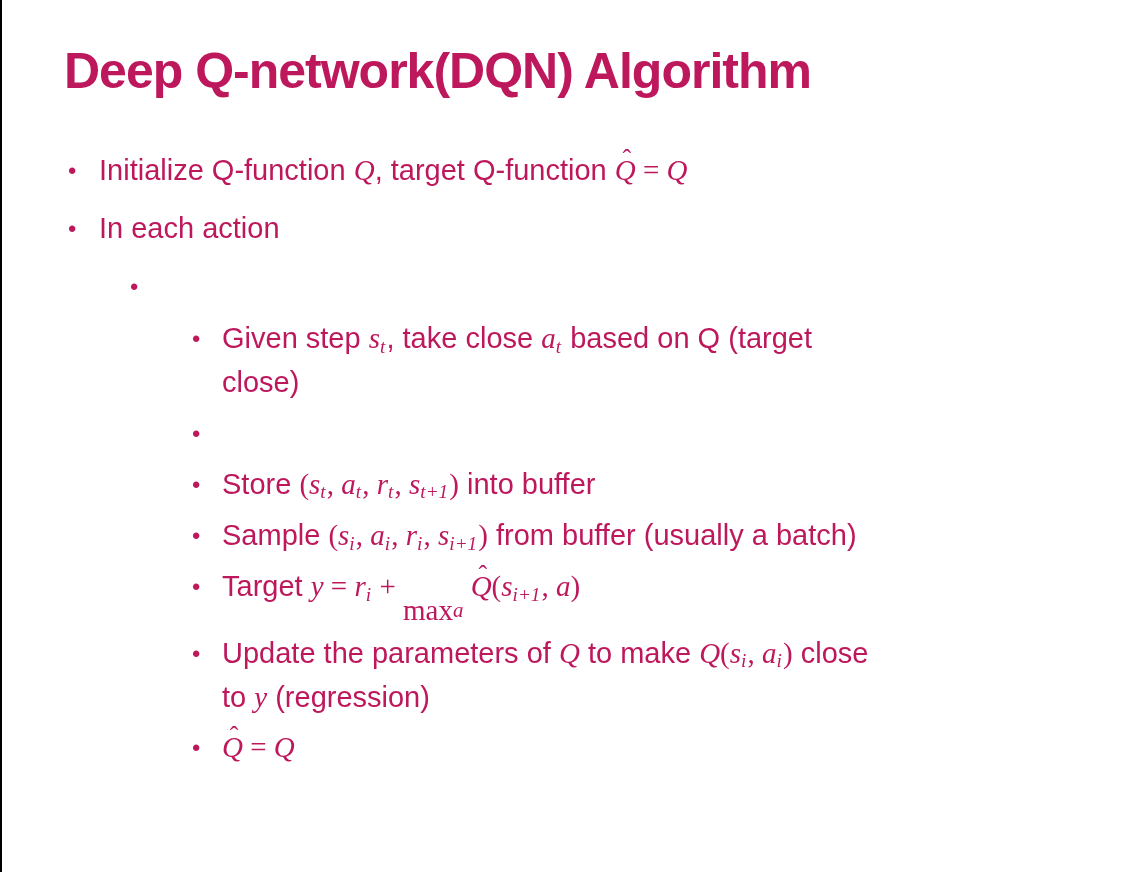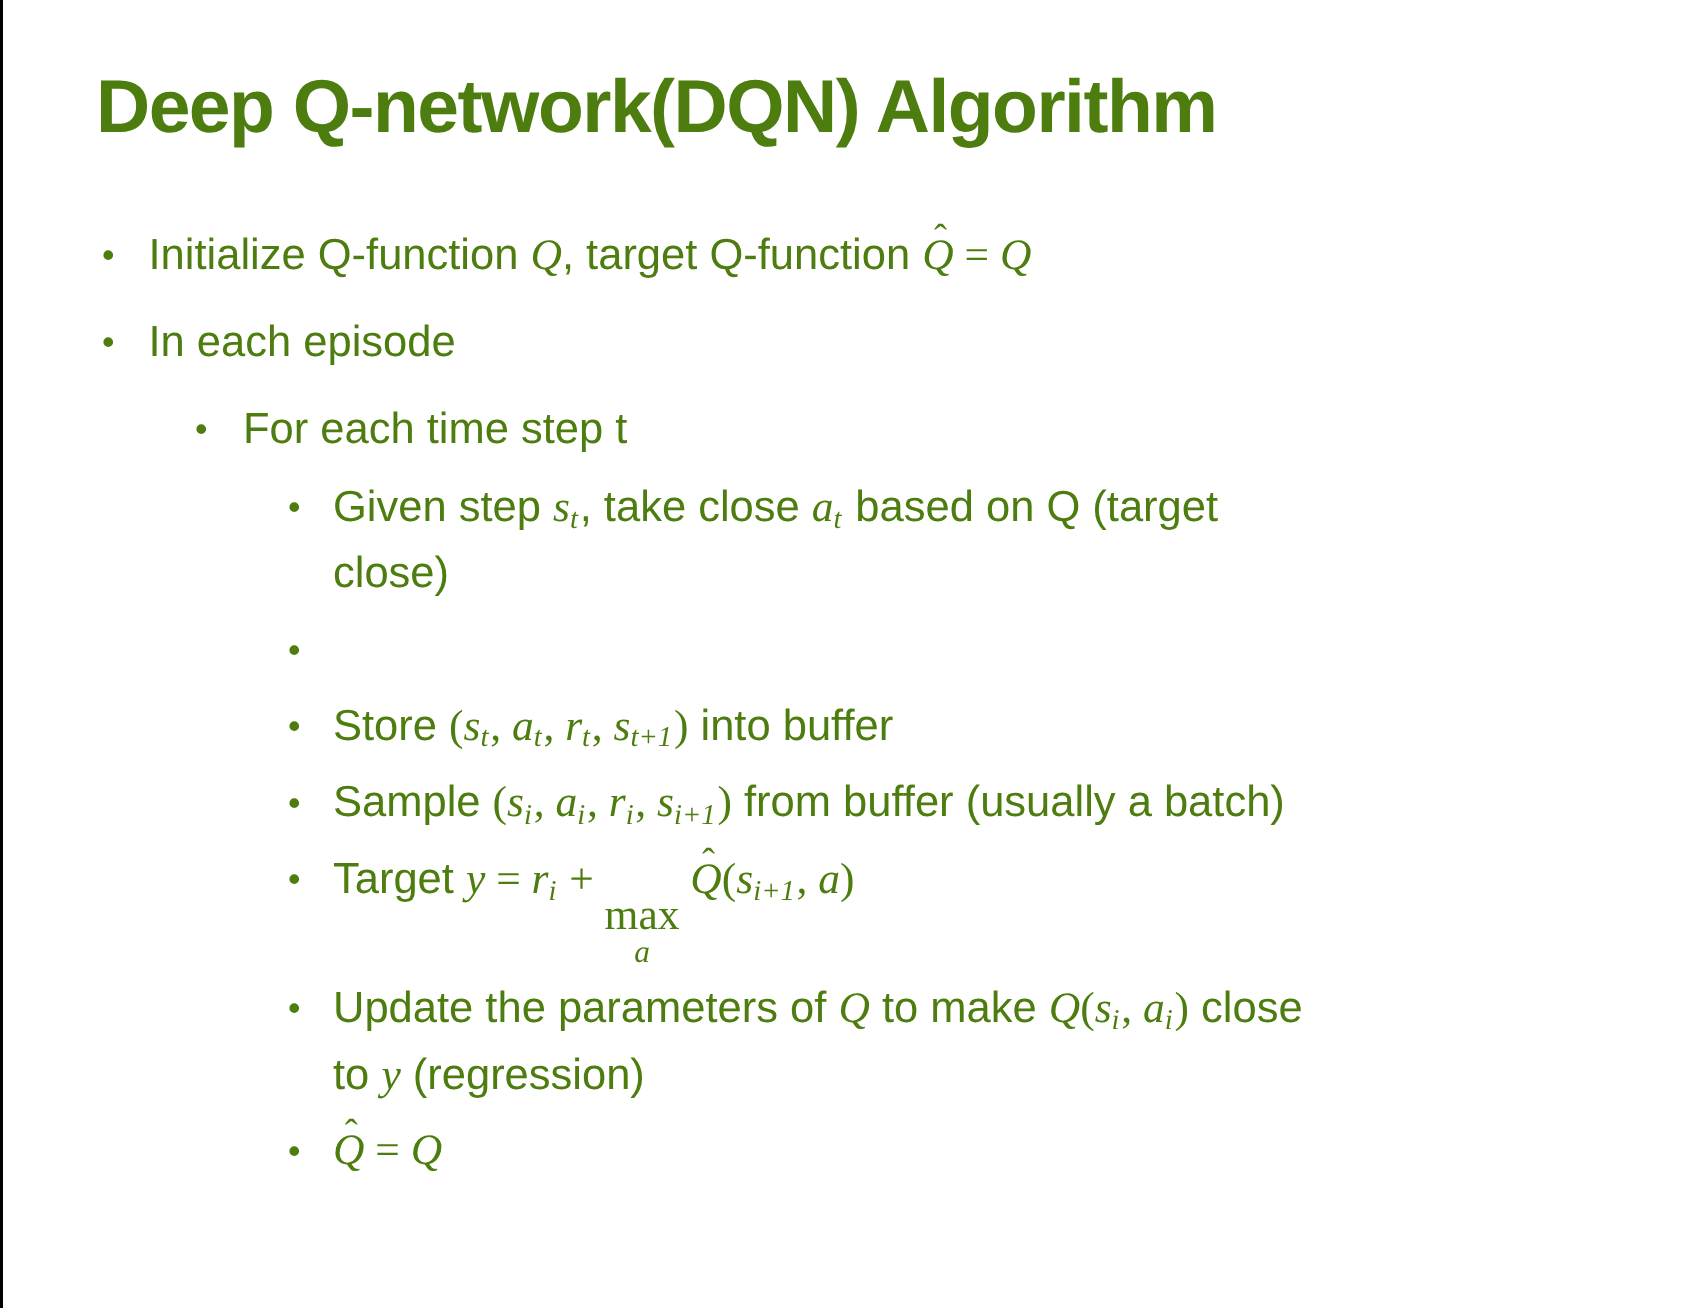--- a/index.html
+++ b/index.html
@@ -72,52 +72,51 @@
     top: -0.40em;
     left: 58%;
     transform: translateX(-50%);
     font-size: 0.9em;
     font-style: normal;
     font-family: "Liberation Serif", serif;
     line-height: 1;
   }
   .mmax {
     display: inline-flex;
-    flex-direction: column;
+    flex-direction: row;
     align-items: center;
     line-height: 0.95;
     vertical-align: -0.82em;
     text-align: center;
   }
   .mmax .op {
     font-family: "Liberation Serif", serif;
   }
   .mmax .under {
     font-family: "Liberation Serif", serif;
     font-style: italic;
     font-size: 0.72em;
   }
 </style>
 </head>
 <body>
 
-<div class="slide" style="background: rgb(255, 255, 255); color: #4d7c0f; border-left-color: rgb(0, 0, 0);">
+<div class="slide" style="background: rgb(255, 255, 255); color: #be185d; border-left-color: rgb(0, 0, 0);">
   <h1 class="title">Deep Q-network(DQN) Algorithm</h1>
   <div class="bullets">
       <div class="bullet level-1">
         <span class="dot">•</span>
         <span class="content"><span class="t">Initialize Q-function </span><span class="mi">Q</span><span class="t">, target Q-function </span><span class="hat"><span class="mark">ˆ</span><span class="mi">Q</span></span><span class="mt"> = </span><span class="mi">Q</span></span>
       </div>
       <div class="bullet level-1">
         <span class="dot">•</span>
-        <span class="content"><span class="t">In each episode</span></span>
+        <span class="content"><span class="t">In each action</span></span>
       </div>
       <div class="bullet level-2">
         <span class="dot">•</span>
-        <span class="content"><span class="t">For each time step t</span></span>
       </div>
       <div class="bullet level-3">
         <span class="dot">•</span>
         <span class="content"><span class="t">Given step </span><span class="mi">s</span><span class="msub">t</span><span class="t">, take close </span><span class="mi">a</span><span class="msub">t</span><span class="t"> based on Q (target</span><br><span class="t">close)</span></span>
       </div>
       <div class="bullet level-3">
         <span class="dot">•</span>
       </div>
       <div class="bullet level-3">
         <span class="dot">•</span>

